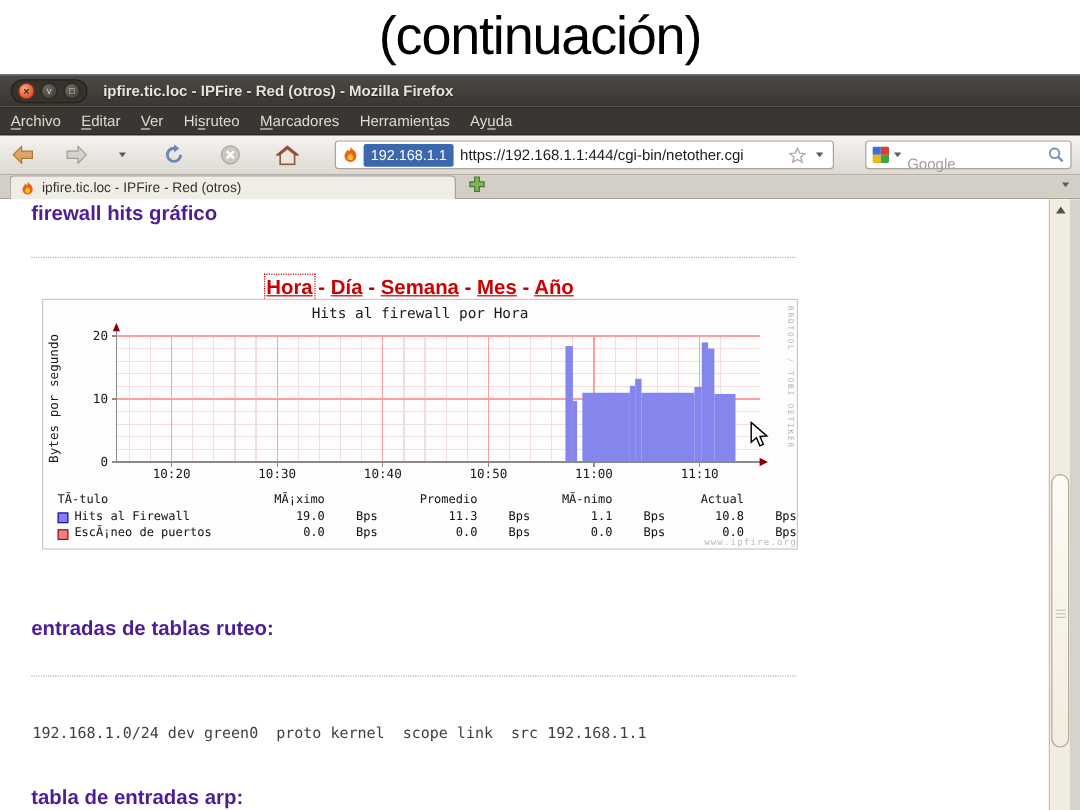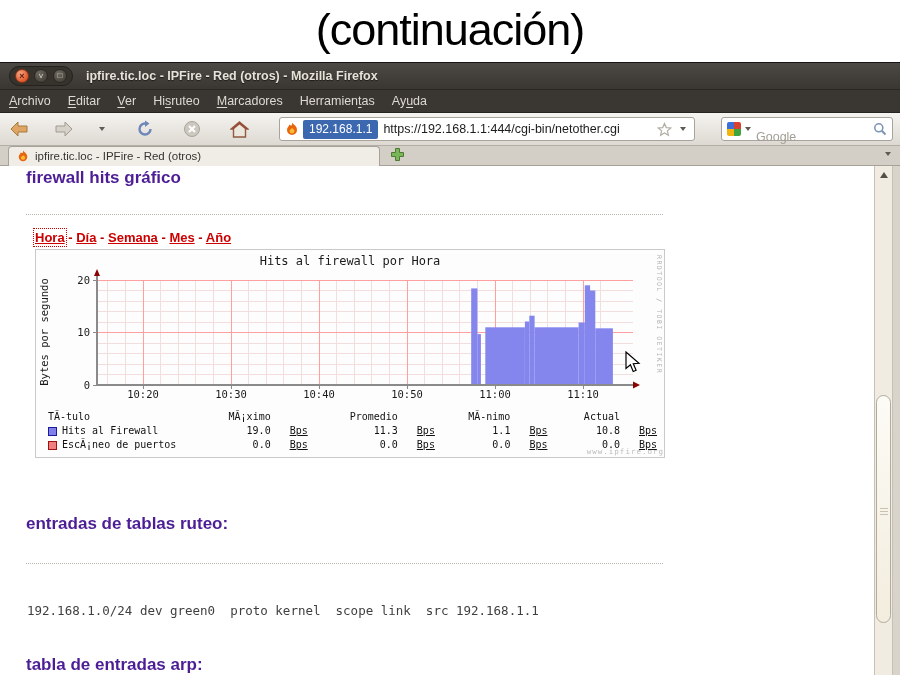--- a/index.html
+++ b/index.html
@@ -54,56 +54,56 @@
                border-radius:3px; display:flex; align-items:center; padding:0 5px; flex:none; }
   .searchbox input { border:none; outline:none; flex:1; min-width:0; font-size:12.5px;
                      background:transparent; color:#333; margin-left:5px;
                      font-family:"Liberation Sans",sans-serif;margin-top:16px; }
   .searchbox input::placeholder { color:#a29e96; }
   .gicon { width:14px; height:14px; display:grid; grid-template-columns:7px 7px;
            grid-template-rows:7px 7px; border-radius:2px; overflow:hidden; flex:none; }
 
   
   .tabbar { height:20px; background:#d3cec6; border-bottom:1px solid #a7a299;
-            display:flex; align-items:center; position:relative; }
+            display:flex; align-items:flex-start; position:relative; }
   .tab { margin-left:8px; width:372px; height:20px; background:#f0ede7;
          border:1px solid #a7a299; border-bottom:none; border-radius:4px 4px 0 0;
          display:flex; align-items:center; gap:6px; padding:0 8px; }
   .tab-title { font-size:11.5px; color:#35342f; white-space:nowrap; overflow:hidden; }
   .newtab { margin-left:10px; margin-bottom:2px; }
   .tab-overflow { position:absolute; right:9px; top:6px; }
 
   
   .content { position:relative; width:900px; height:512px; background:#fff; overflow:hidden; }
 
   .h-red { position:absolute; font-size:17px; font-weight:bold; color:#4c1d95; }
   .dotted-rule { position:absolute; left:26px; width:637px; border-top:1px dotted #b9b4ac; }
 
-  .period-links { position:absolute; top:64px; left:35px; width:630px; text-align:left;
-                  font-size:13px; font-weight:bold; color:#b30000; }
+  .period-links { position:absolute; top:64px; left:35px; width:630px; text-align:center;
+                  font-size:17px; font-weight:bold; color:#b30000; }
   .plink { color:#cc0000; text-decoration:underline; cursor:pointer; }
   .plink.focused { outline:1px dotted #cc0000; outline-offset:1px; }
 
   .chartbox { position:absolute; left:35px; top:83px; width:630px; height:209px;
               border:1px solid #c9c9c9; background:#fdfdfd; }
   .rrd-credit { position:absolute; top:5px; right:1px; writing-mode:vertical-rl;
                 font-family:"DejaVu Sans Mono",monospace; font-size:6.5px; color:#b2b2b2;
                 letter-spacing:1.5px; }
   .watermark { position:absolute; bottom:1px; left:0; width:100%; text-align:right;
                font-family:"DejaVu Sans Mono",monospace; font-size:7.5px; color:#bcbcbc;
                letter-spacing:1px; }
 
   .legend { position:absolute; top:160px; left:0; width:628px;
             font-family:"DejaVu Sans Mono",monospace; font-size:10px; color:#111; }
   .lrow { display:flex; height:14px; line-height:14px; }
   .lc-title { width:172px; padding-left:12px; display:flex; align-items:center; gap:5px;
               white-space:nowrap; }
   .lc { display:flex; justify-content:flex-end; white-space:pre; }
   .lc.c1{width:88px;margin-left:24px;} .lc.c2{width:130px;} .lc.c3{width:115px;} .lc.c4{width:112px;}
-  .unitbox { width:32px; margin-left:12px; text-align:center;text-decoration:underline; }
+  .unitbox { width:32px; margin-left:12px; text-align:right; }
   .swatch { width:9px; height:9px; border:1px solid #000; flex:none; }
 
   .routes { position:absolute; left:27px; top:407px; font-family:"DejaVu Sans Mono",monospace;
             font-size:12.5px; line-height:15.2px; color:#3f3f3f; white-space:pre; }
 
   .cursor { position:absolute; left:625px; top:185px; }
 
   
   .scrollbar { position:absolute; top:0; right:0; width:26px; height:512px; }
   .sb-track { position:absolute; right:7px; top:0; width:19px; height:512px;

